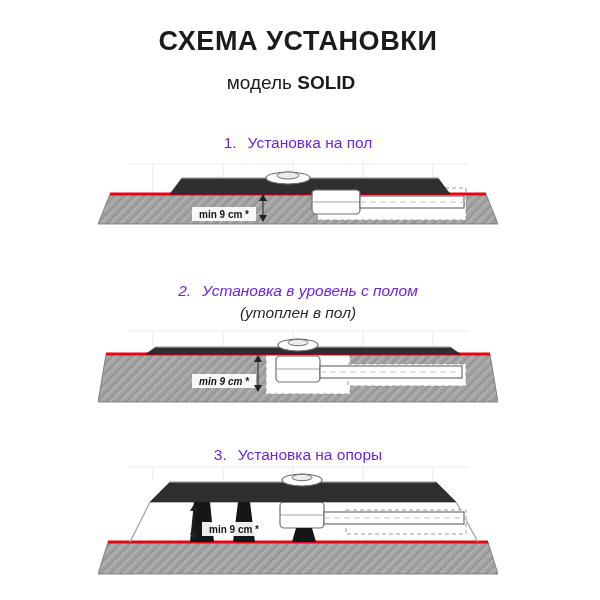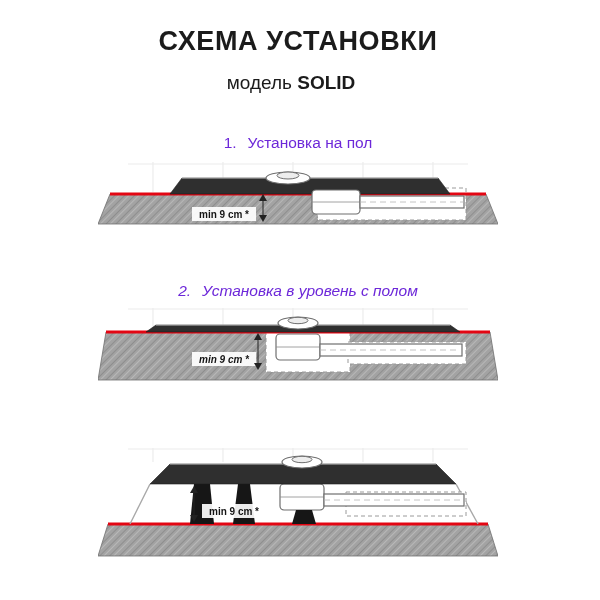--- a/index.html
+++ b/index.html
@@ -103,20 +103,21 @@
           <polygon class="dim-head" points="165,60 161,53 169,53"></polygon>
         </g>
       </g>
     </svg>
   </section>
 
   <section class="sec sec2">
     <div class="caption">
       <span class="num">2.</span><span class="cap">Установка в уровень с полом</span>
     </div>
+    <div class="subcaption">(утоплен в пол)</div>
     <svg class="diagram" width="400" height="76" viewBox="0 0 400 76">
       <defs>
         <pattern id="hatch2" width="7" height="7" patternUnits="userSpaceOnUse" patternTransform="rotate(45)">
           <rect width="7" height="7" style="fill:var(--floor-gray,#a3a3a3)"></rect>
           <line x1="0" y1="0" x2="0" y2="7" stroke="#8e8e8e" stroke-width="2"></line>
           <line x1="3.5" y1="0" x2="3.5" y2="7" stroke="#b8b8b8" stroke-width="1"></line>
         </pattern>
       </defs>
       <g>
         <line class="tile-line" x1="30" y1="1" x2="370" y2="1"></line>
@@ -150,20 +151,23 @@
         <g>
           <line class="dim" x1="160" y1="29" x2="160" y2="58"></line>
           <polygon class="dim-head" points="160,25 156,32 164,32"></polygon>
           <polygon class="dim-head" points="160,62 156,55 164,55"></polygon>
         </g>
       </g>
     </svg>
   </section>
 
   <section class="sec sec3">
+    <div class="caption">
+      <span class="num">3.</span><span class="cap">Установка на опоры</span>
+    </div>
     <svg class="diagram" width="400" height="112" viewBox="0 0 400 112">
       <defs>
         <pattern id="hatch3" width="7" height="7" patternUnits="userSpaceOnUse" patternTransform="rotate(45)">
           <rect width="7" height="7" style="fill:var(--floor-gray,#a3a3a3)"></rect>
           <line x1="0" y1="0" x2="0" y2="7" stroke="#8e8e8e" stroke-width="2"></line>
           <line x1="3.5" y1="0" x2="3.5" y2="7" stroke="#b8b8b8" stroke-width="1"></line>
         </pattern>
       </defs>
       <g>
         <line class="tile-line" x1="30" y1="1" x2="370" y2="1"></line>

